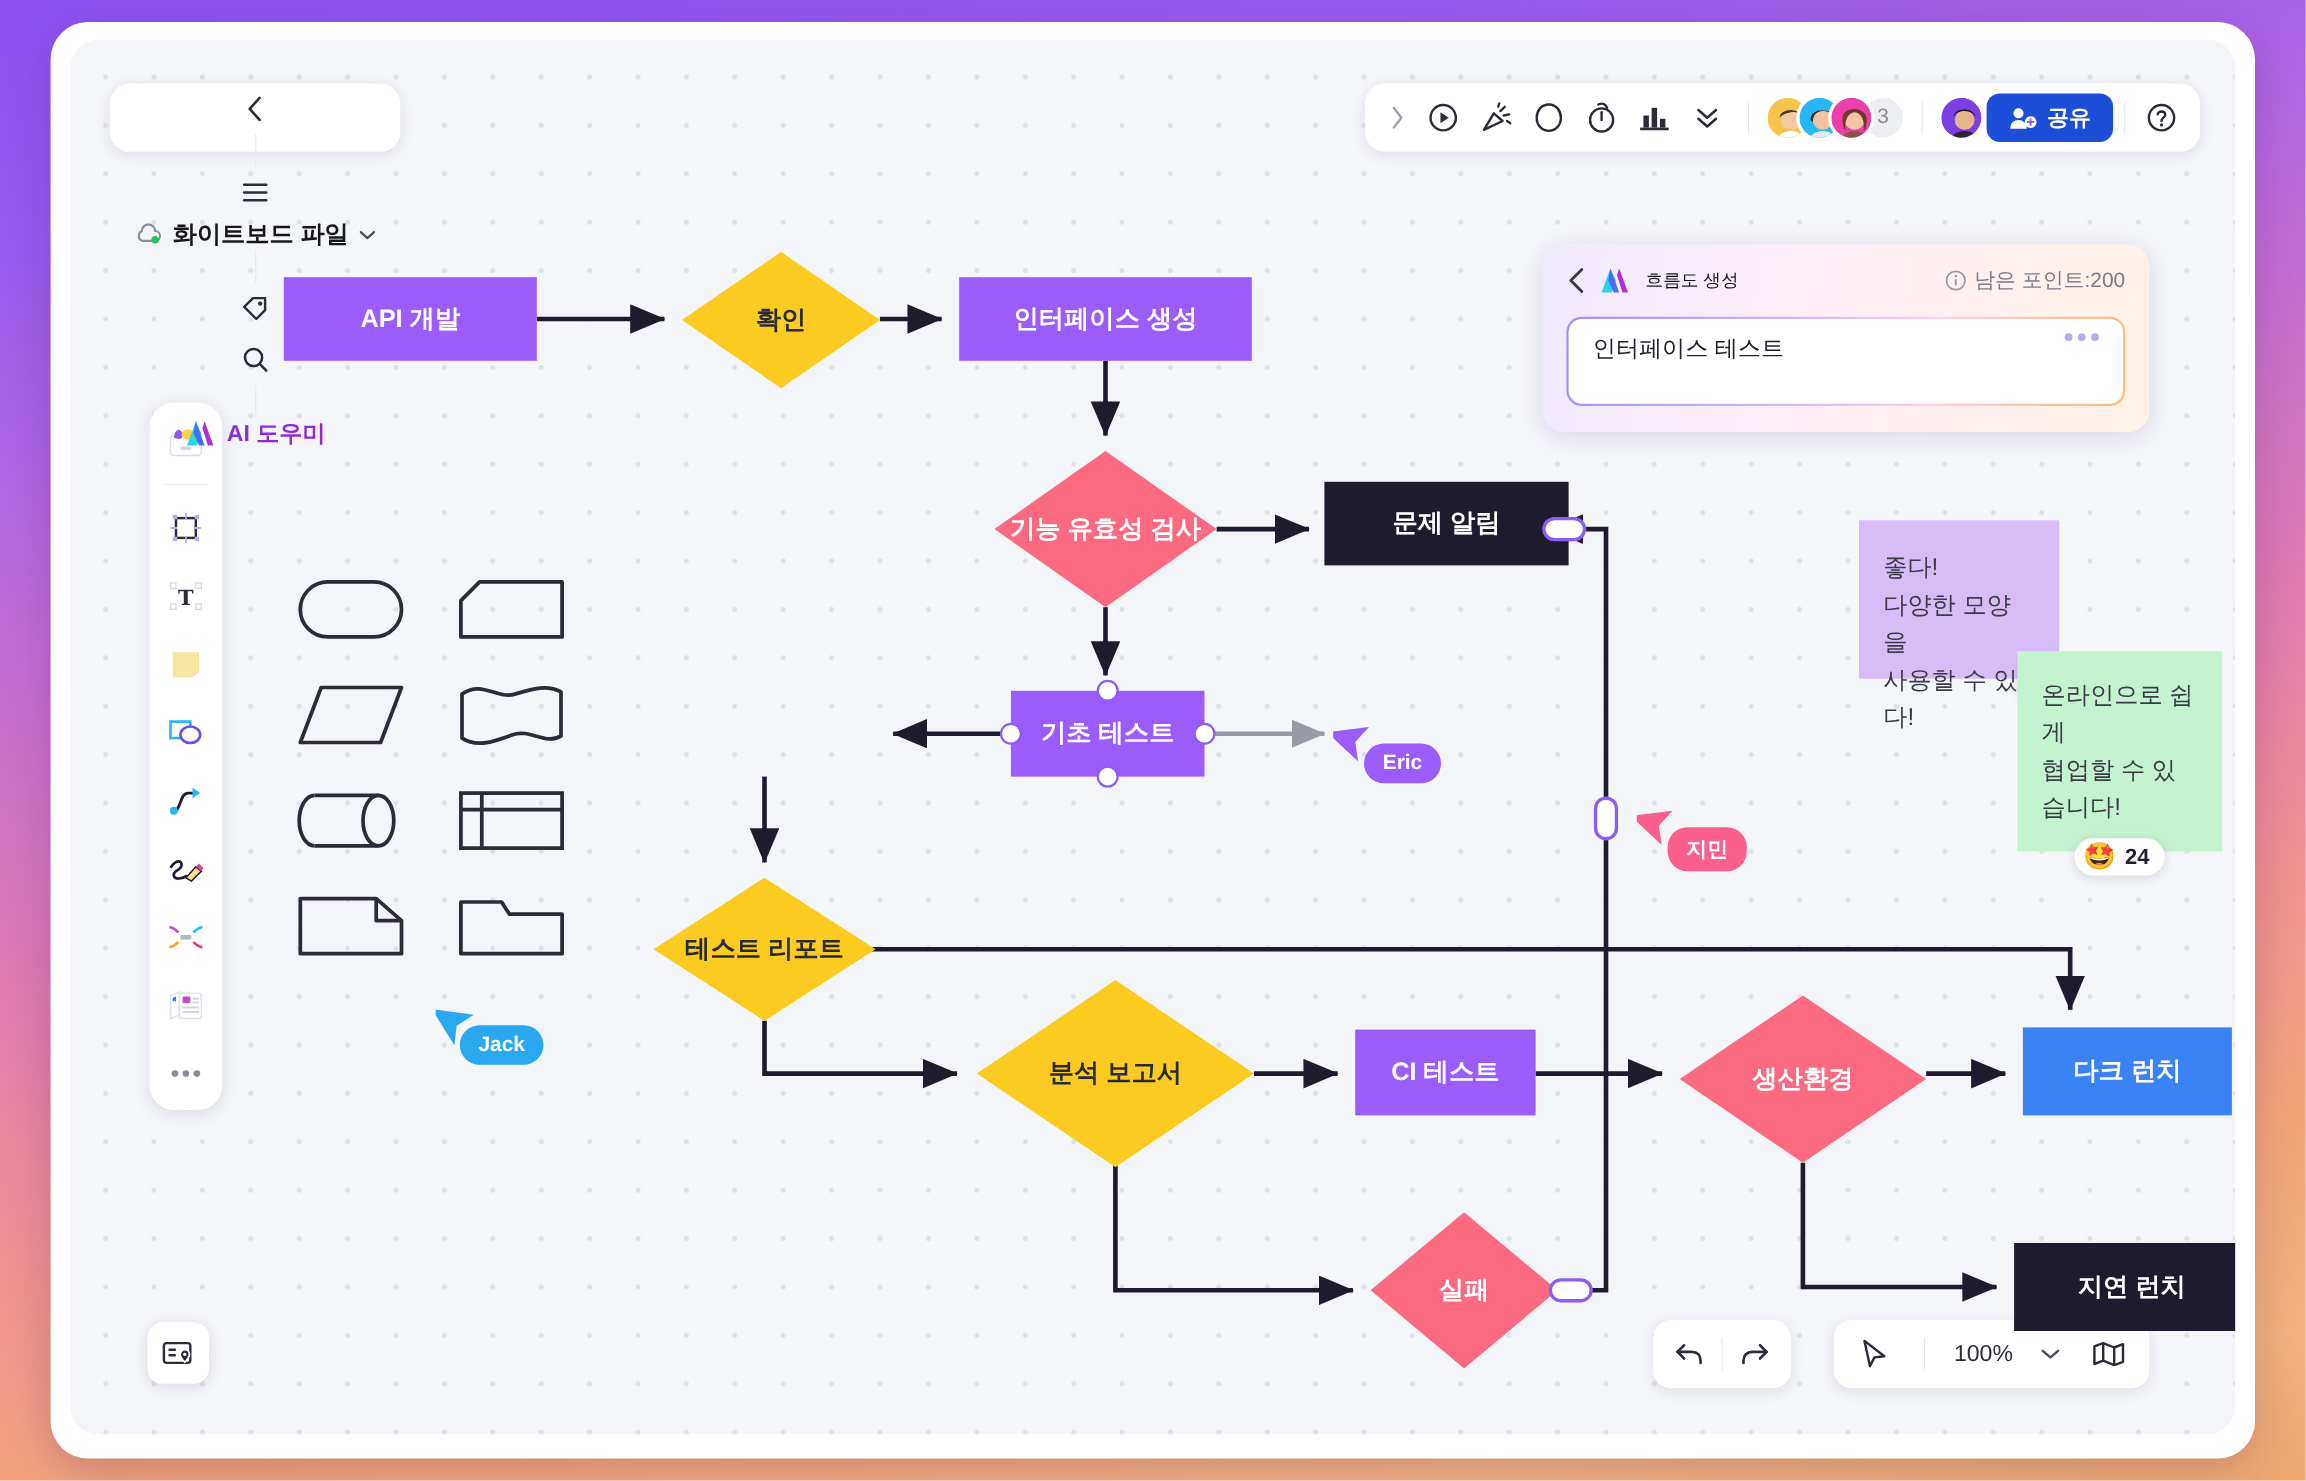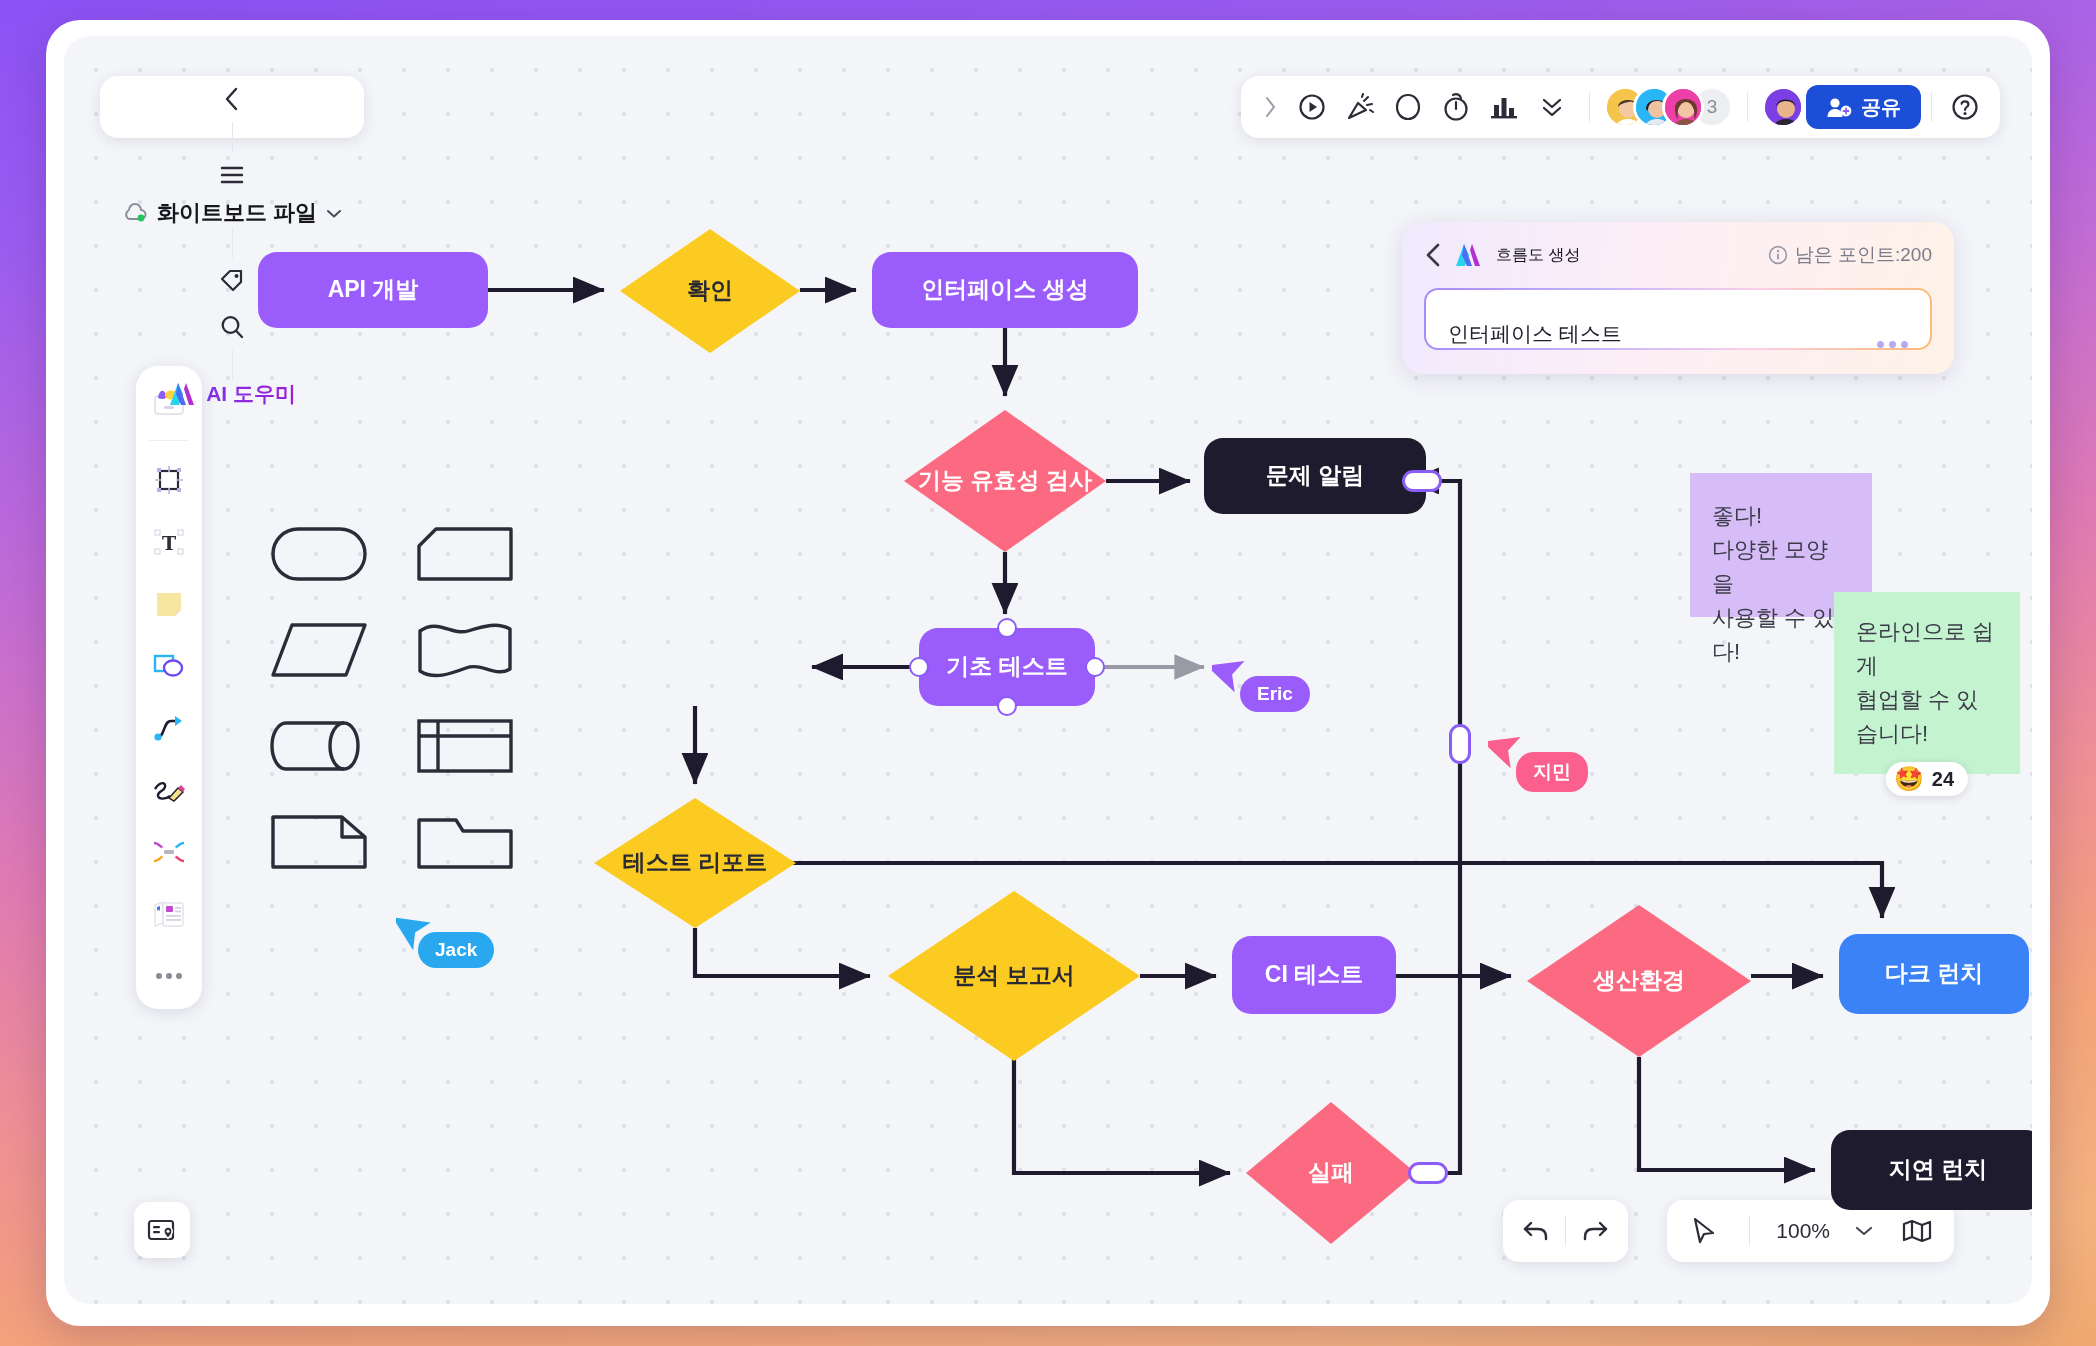--- a/index.html
+++ b/index.html
@@ -119,38 +119,38 @@
   }
   #ai-panel-head { display: flex; align-items: center; gap: 12px; }
   #ai-panel-title { font-size: 16px; font-weight: 400; color: #141420; }
   #ai-points { margin-left: auto; display: flex; align-items: center; gap: 7px; font-size: 19px; color: #7b7b8a; }
   #ai-input-wrap {
     margin-top: 20px; position: relative;
     border-radius: 14px; padding: 2px;
     background: linear-gradient(100deg,#a78bfa,#c4b5fd 35%,#fbcfe8 65%,#fdba74);
   }
   #ai-input-inner {
-    background: #fff; border-radius: 12px; height: 58px;
-    display: flex; align-items: flex-end; padding: 0 22px;
+    background: #fff; border-radius: 12px; height: 77px;
+    display: flex; align-items: flex-start; padding: 13px 22px;
   }
   #ai-input-value { font-size: 21px; color: #20202c; }
   #ai-dots { margin-left: auto; display: flex; gap: 5px; }
   #ai-dots i { width: 7px; height: 7px; border-radius: 50%; background: #b9a8f0; display: block; }
 
   
   #shape-library { position: absolute; left: 206px; top: 482px; width: 248px; }
   #shape-library .row { display: flex; gap: 48px; margin-bottom: 24px; }
   #shape-library .shp { width: 98px; height: 72px; }
 
   
   #flow { position: absolute; inset: 0; }
   .node {
     position: absolute; display: flex; align-items: center; justify-content: center;
     text-align: center; color: #fff; font-size: 23px; font-weight: 600; line-height: 1.3;
-    border-radius: 19px; z-index: 5;
+    border-radius: 0; z-index: 5;
   }
   .node.purple { background: #9b5cfc; }
   .node.blue   { background: #3b82f6; }
   .node.dark   { background: #1f1b2e; }
   .node.diamond-yellow, .node.diamond-pink {
     background: transparent; border-radius: 0;
   }
   .dia-shape { position: absolute; inset: 0; }
   .dia-label { position: relative; z-index: 2; }
   .node.diamond-yellow .dia-label { color: #2a2a33; }

